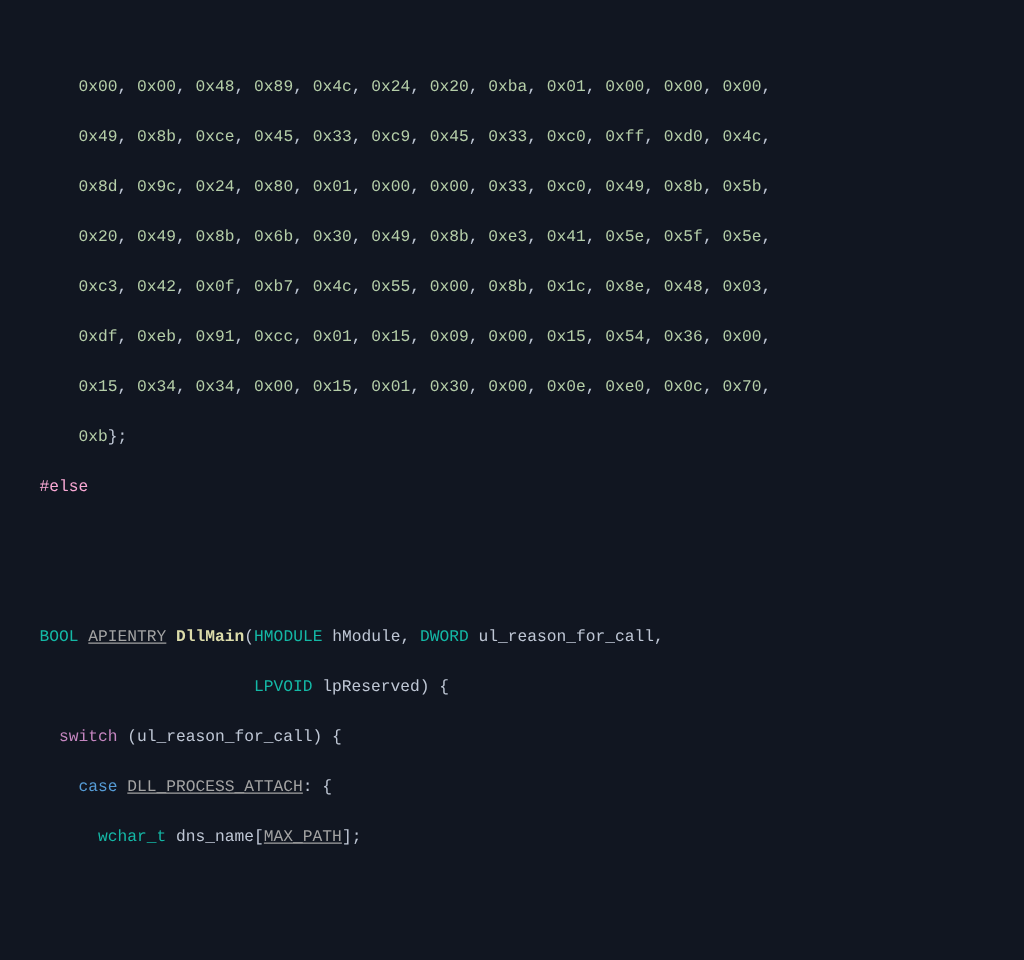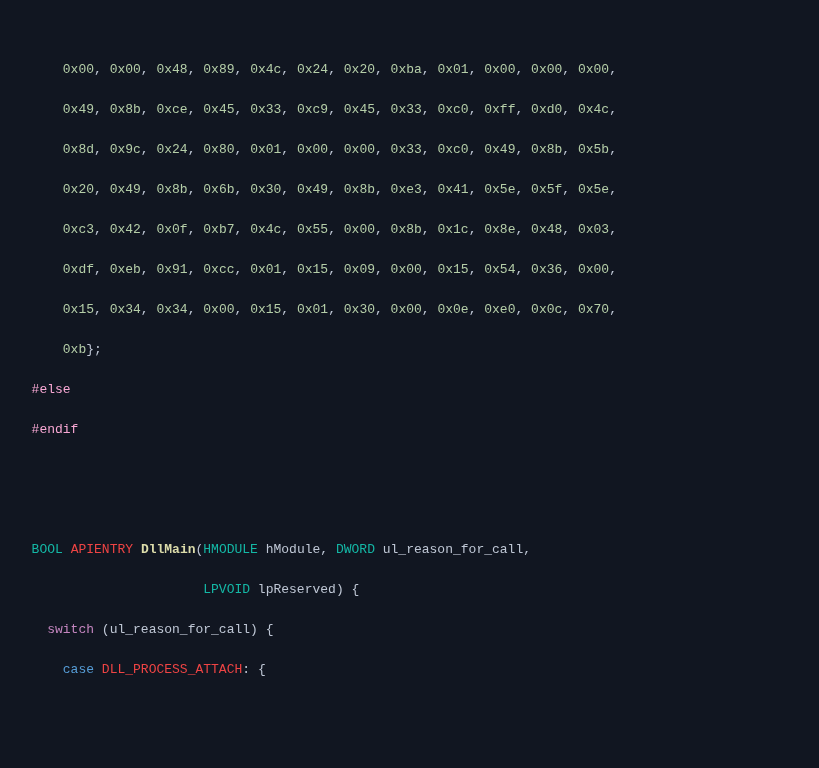--- a/index.html
+++ b/index.html
@@ -21,46 +21,46 @@
   .line {
     display: block;
     min-height: 20px;
   }
   .t-default { color: #bfc7d5; }
   .t-num     { color: #b5cea8; }
   .t-keyword { color: #c586c0; }
   .t-keyword2{ color: #569cd6; text-align: right; } 
   .t-type    { color: #14b8a6; }
   .t-func    { color: #dcdcaa; font-weight: bold; }
-  .t-const   { color: #ef4444; }
+  .t-const   { color: #a3a3a3; text-decoration: underline; }
   .t-string  { color: #ce9178; }
   .t-preproc { color: #f9a8d4; }
 </style>
 </head>
 <body>
 
 <div class="editor">
 
 
 <span class="line">      <span class="t-num">0x00</span>, <span class="t-num">0x00</span>, <span class="t-num">0x48</span>, <span class="t-num">0x89</span>, <span class="t-num">0x4c</span>, <span class="t-num">0x24</span>, <span class="t-num">0x20</span>, <span class="t-num">0xba</span>, <span class="t-num">0x01</span>, <span class="t-num">0x00</span>, <span class="t-num">0x00</span>, <span class="t-num">0x00</span>,</span>
 <span class="line">      <span class="t-num">0x49</span>, <span class="t-num">0x8b</span>, <span class="t-num">0xce</span>, <span class="t-num">0x45</span>, <span class="t-num">0x33</span>, <span class="t-num">0xc9</span>, <span class="t-num">0x45</span>, <span class="t-num">0x33</span>, <span class="t-num">0xc0</span>, <span class="t-num">0xff</span>, <span class="t-num">0xd0</span>, <span class="t-num">0x4c</span>,</span>
 <span class="line">      <span class="t-num">0x8d</span>, <span class="t-num">0x9c</span>, <span class="t-num">0x24</span>, <span class="t-num">0x80</span>, <span class="t-num">0x01</span>, <span class="t-num">0x00</span>, <span class="t-num">0x00</span>, <span class="t-num">0x33</span>, <span class="t-num">0xc0</span>, <span class="t-num">0x49</span>, <span class="t-num">0x8b</span>, <span class="t-num">0x5b</span>,</span>
 <span class="line">      <span class="t-num">0x20</span>, <span class="t-num">0x49</span>, <span class="t-num">0x8b</span>, <span class="t-num">0x6b</span>, <span class="t-num">0x30</span>, <span class="t-num">0x49</span>, <span class="t-num">0x8b</span>, <span class="t-num">0xe3</span>, <span class="t-num">0x41</span>, <span class="t-num">0x5e</span>, <span class="t-num">0x5f</span>, <span class="t-num">0x5e</span>,</span>
 <span class="line">      <span class="t-num">0xc3</span>, <span class="t-num">0x42</span>, <span class="t-num">0x0f</span>, <span class="t-num">0xb7</span>, <span class="t-num">0x4c</span>, <span class="t-num">0x55</span>, <span class="t-num">0x00</span>, <span class="t-num">0x8b</span>, <span class="t-num">0x1c</span>, <span class="t-num">0x8e</span>, <span class="t-num">0x48</span>, <span class="t-num">0x03</span>,</span>
 <span class="line">      <span class="t-num">0xdf</span>, <span class="t-num">0xeb</span>, <span class="t-num">0x91</span>, <span class="t-num">0xcc</span>, <span class="t-num">0x01</span>, <span class="t-num">0x15</span>, <span class="t-num">0x09</span>, <span class="t-num">0x00</span>, <span class="t-num">0x15</span>, <span class="t-num">0x54</span>, <span class="t-num">0x36</span>, <span class="t-num">0x00</span>,</span>
 <span class="line">      <span class="t-num">0x15</span>, <span class="t-num">0x34</span>, <span class="t-num">0x34</span>, <span class="t-num">0x00</span>, <span class="t-num">0x15</span>, <span class="t-num">0x01</span>, <span class="t-num">0x30</span>, <span class="t-num">0x00</span>, <span class="t-num">0x0e</span>, <span class="t-num">0xe0</span>, <span class="t-num">0x0c</span>, <span class="t-num">0x70</span>,</span>
 <span class="line">      <span class="t-num">0xb</span><span class="t-default">};</span></span>
 <span class="line">  <span class="t-preproc">#else</span></span>
-<span class="line">  <span class="t-preproc">#endif</span></span>
 <span class="line"> </span>
 <span class="line"> </span>
 <span class="line">  <span class="t-type">BOOL</span> <span class="t-const">APIENTRY</span> <span class="t-func">DllMain</span>(<span class="t-type">HMODULE</span> <span class="t-default">hModule</span>, <span class="t-type">DWORD</span> <span class="t-default">ul_reason_for_call</span>,</span>
 <span class="line">                        <span class="t-type">LPVOID</span> <span class="t-default">lpReserved</span>) {</span>
 <span class="line">    <span class="t-keyword">switch</span> (<span class="t-default">ul_reason_for_call</span>) {</span>
 <span class="line">      <span class="t-keyword2">case</span> <span class="t-const">DLL_PROCESS_ATTACH</span>: {</span>
+<span class="line">        <span class="t-type">wchar_t</span> <span class="t-default">dns_name</span>[<span class="t-const">MAX_PATH</span>];</span>
 
 
 
 
 
 
 
 
 
 

